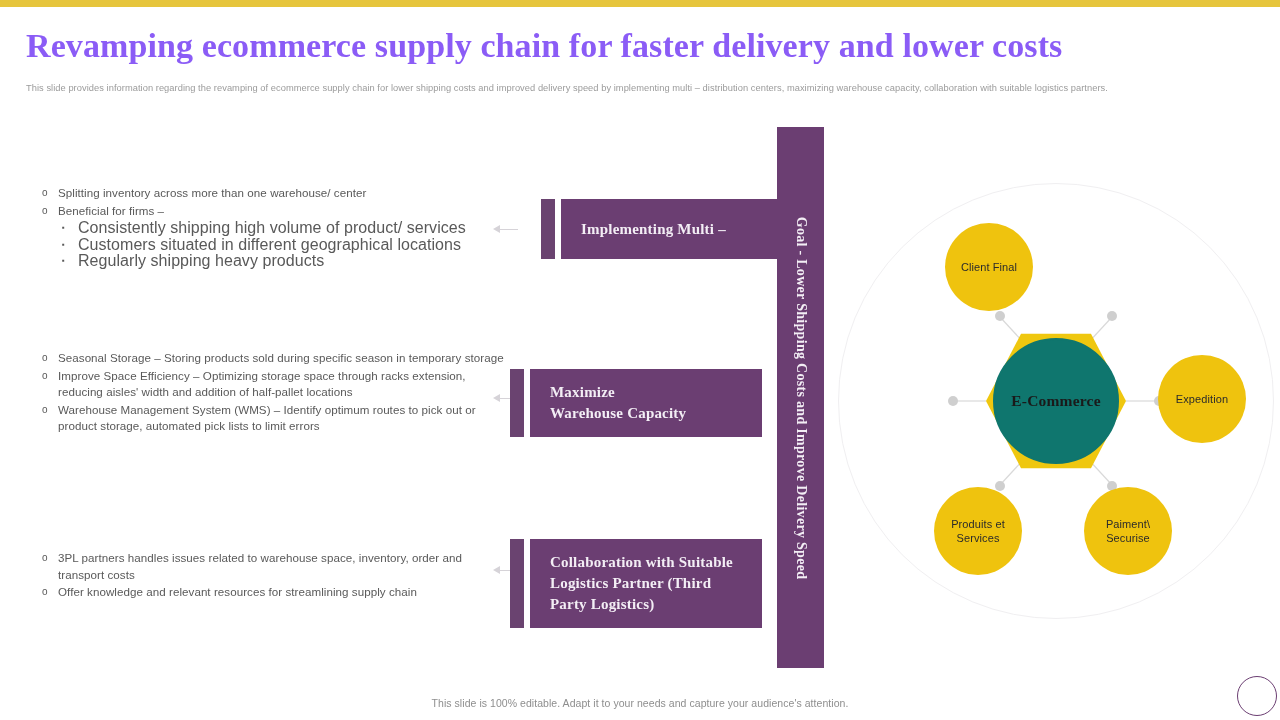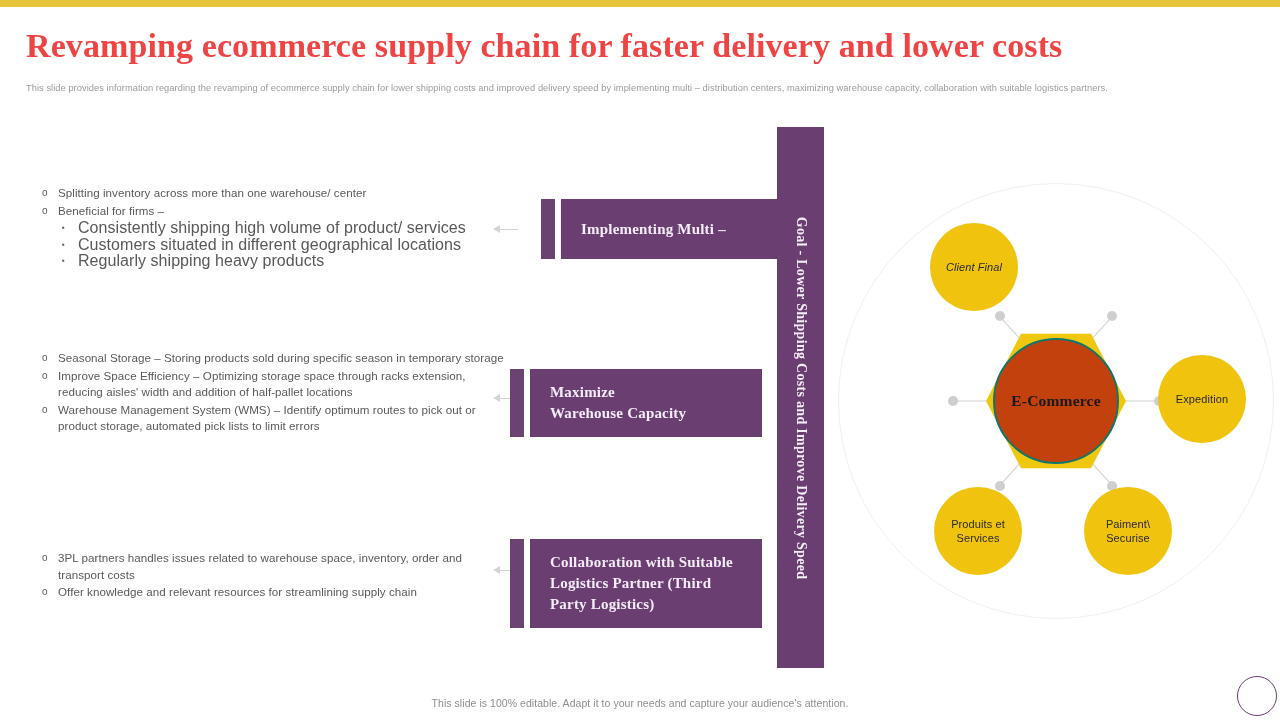--- a/index.html
+++ b/index.html
@@ -5,21 +5,21 @@
   html,body{margin:0;padding:0;}
   body{
     width:1280px;height:720px;background:#ffffff;overflow:hidden;position:relative;
     font-family:"Liberation Sans", sans-serif;
   }
   .topbar{position:absolute;left:0;top:0;width:1280px;height:7px;background:#E6C53C;}
 
   .title{
     position:absolute;left:26px;top:27px;width:1200px;
     font-family:"Liberation Serif", serif;
-    font-size:34px;font-weight:700;color:#ef4444;letter-spacing:0.1px;
+    font-size:34px;font-weight:700;color:#8b5cf6;letter-spacing:0.1px;
     white-space:nowrap;
   }
   .subtitle{
     position:absolute;left:26px;top:82px;width:1218px;
     font-size:9.3px;line-height:12.5px;color:#9b9b9b;letter-spacing:0.05px;
   }
 
   
   .bgroup{position:absolute;left:40px;width:470px;}
   .bgroup.g1{top:185px;}
@@ -86,33 +86,33 @@
     position:absolute;left:0;top:0;width:436px;height:436px;
     border-radius:50%;border:1px solid #f0eff1;box-sizing:border-box;
   }
   .hubwrap{position:absolute;left:148px;top:148px;width:140px;height:140px;}
   .hex{
     position:absolute;left:0;top:0;width:140px;height:140px;background:#EFC70F;
     clip-path:polygon(25% 2%, 75% 2%, 100% 50%, 75% 98%, 25% 98%, 0% 50%);
   }
   .hubcircle{
     position:absolute;left:7px;top:7px;width:126px;height:126px;border-radius:50%;
-    background:#c2410c;border:2px solid #0f766e;box-sizing:border-box;
+    background:#0f766e;border:2px solid #0f766e;box-sizing:border-box;
     display:flex;align-items:center;justify-content:center;
   }
   .hubcircle span{
     font-family:"Liberation Serif", serif;font-size:15.5px;font-weight:700;
     color:#1a1a1a;letter-spacing:0.2px;
   }
   .node{
     position:absolute;width:88px;height:88px;border-radius:50%;background:#EFC30E;
     display:flex;align-items:center;justify-content:center;text-align:center;
   }
   .node span{font-size:11px;line-height:14px;color:#2b2b2b;letter-spacing:0.1px;padding:0 6px;}
-  .n0{left:92px;top:40px;font-style:italic;}    
+  .n0{left:107px;top:40px;}    
   .n1{left:246px;top:40px;}   
   .n2{left:320px;top:172px;}  
   .n3{left:246px;top:304px;}  
   .n4{left:96px;top:304px;}   
   .n5{left:20px;top:172px;}   
   .connsvg{position:absolute;left:0;top:0;width:436px;height:436px;pointer-events:none;}
 
   
   .footer{
     position:absolute;left:0;top:697px;width:1280px;text-align:center;

